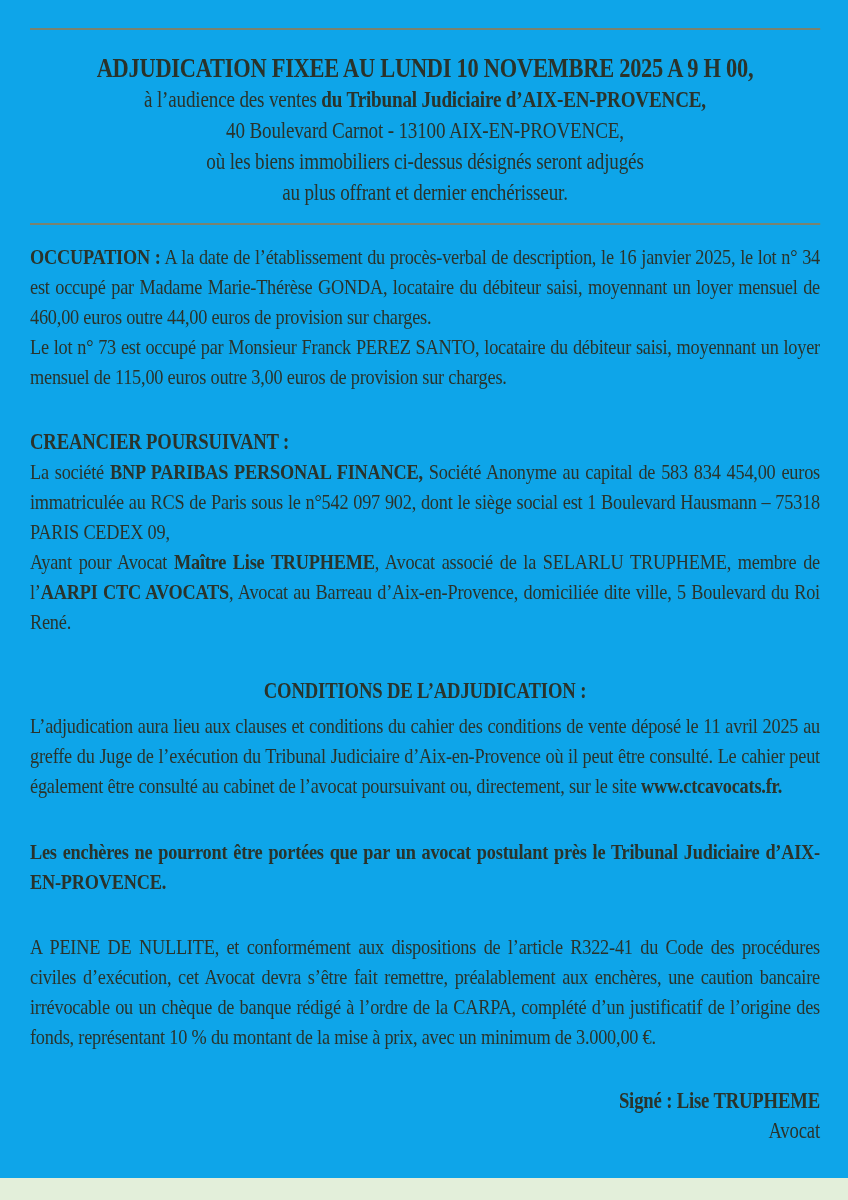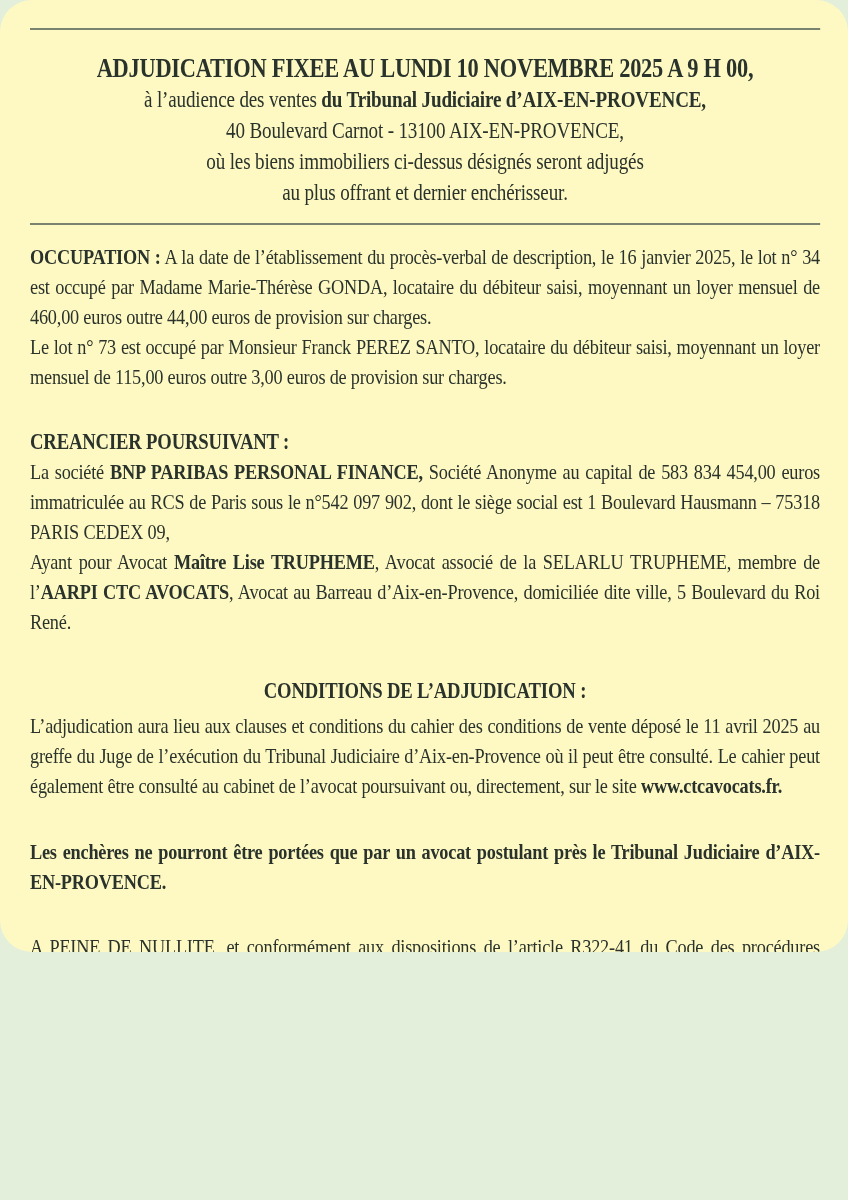--- a/index.html
+++ b/index.html
@@ -9,24 +9,23 @@
   body {
     width: 848px;
     height: 1200px;
     background: #e3efda;
     font-family: "Liberation Serif", "DejaVu Serif", serif;
     color: #2a332b;
   }
   .page {
     position: relative;
     width: 848px;
-    height: 952px;
+    height: 1178px;
     overflow: hidden;
-    background: #fef9c3;
-    border-radius: 32px;
+    background: #0ea5e9;
   }
   .content {
     padding: 28px 28px 0 30px;
   }
   
   .condense {
     width: 120.48%;
     transform: scaleX(0.83);
     transform-origin: 0 0;
   }

